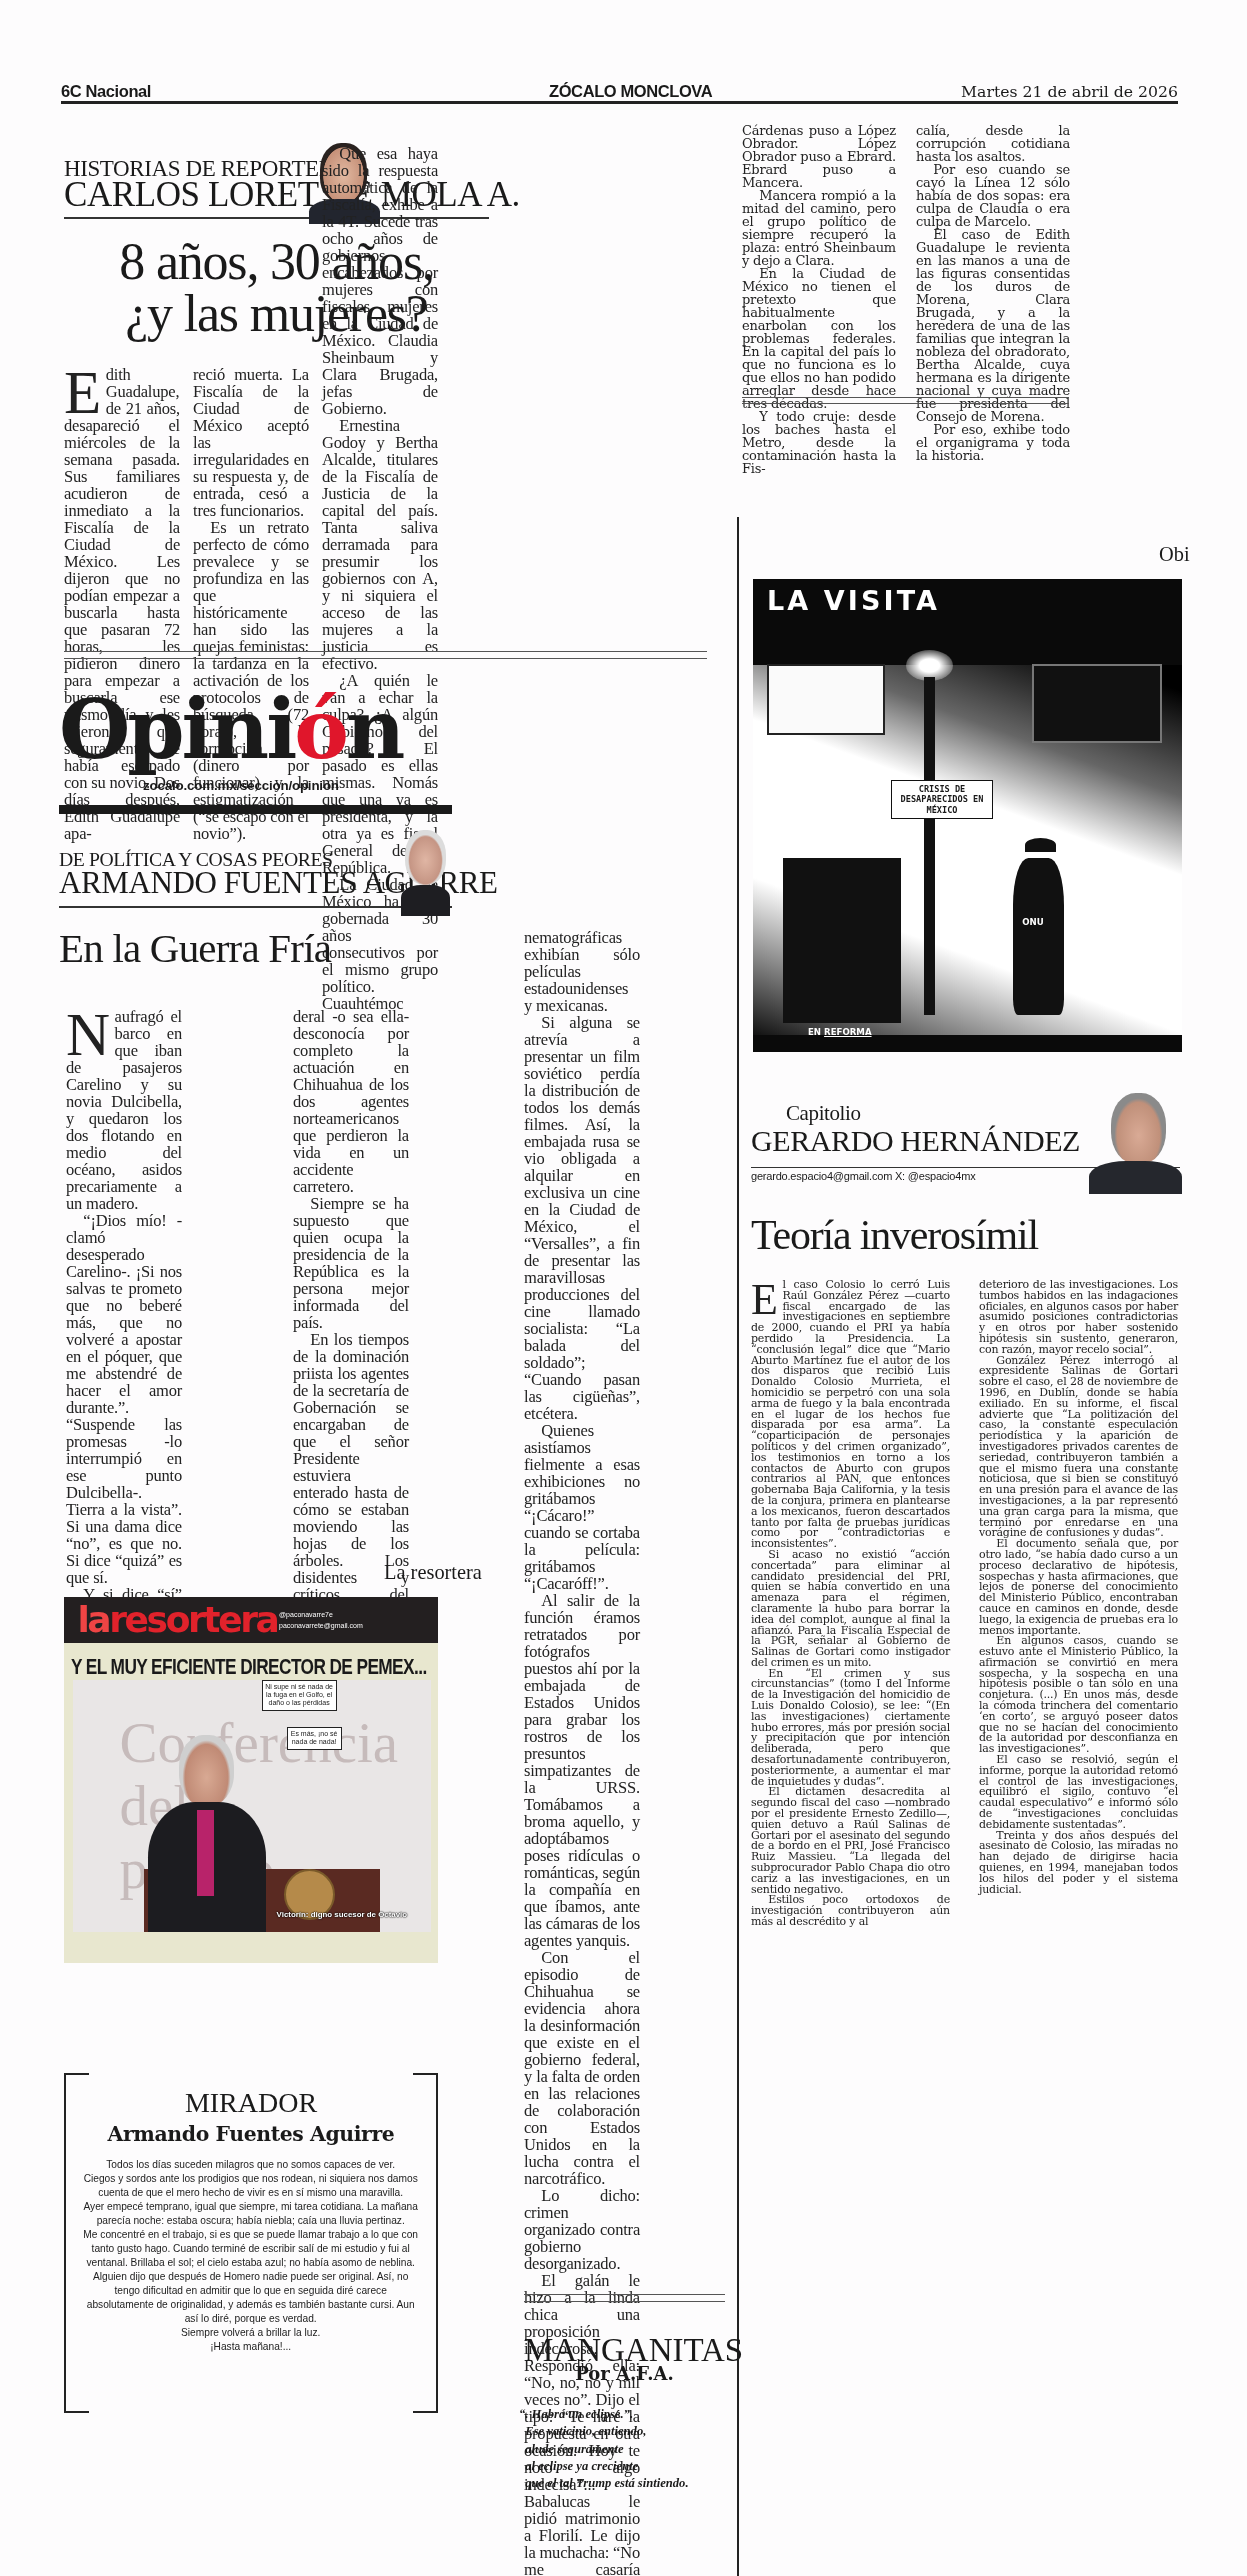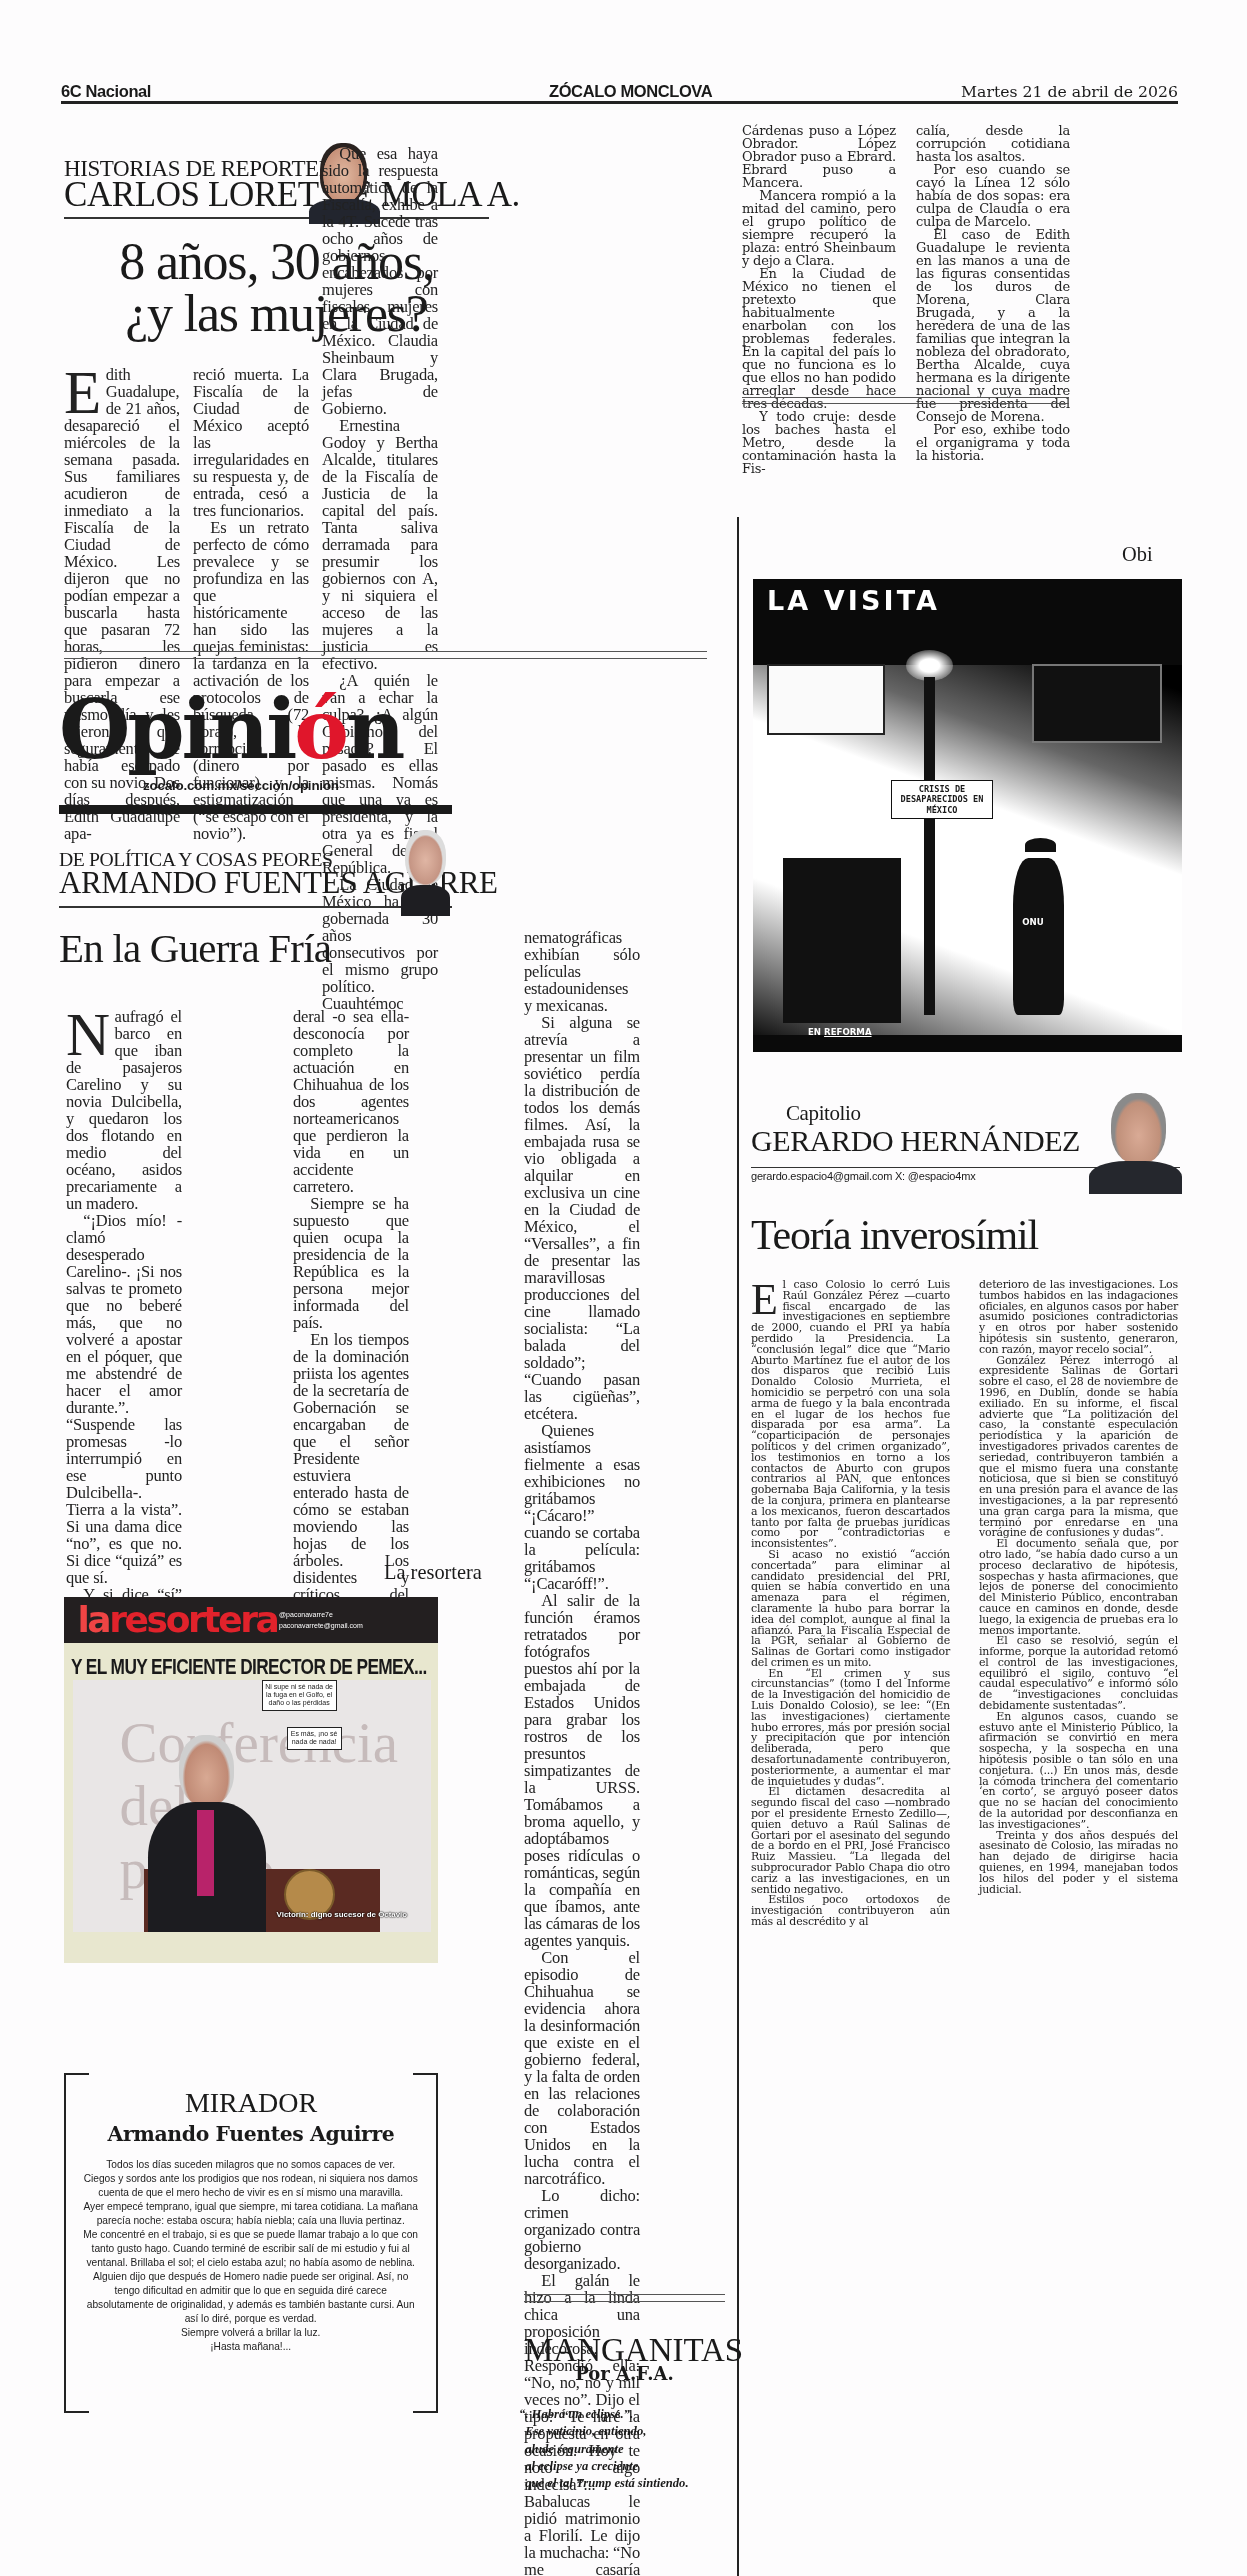--- a/index.html
+++ b/index.html
@@ -165,21 +165,21 @@
 <div class="abs" style="left:524px;top:2332px;width:201px;text-align:center;font-family:'Liberation Serif',serif;font-size:33px;">MANGANITAS</div>
 <div class="abs" style="left:524px;top:2363px;width:201px;text-align:center;font:bold 18px 'DejaVu Serif',serif;">Por A.F.A.</div>
 <div class="abs" id="manganitas-poem" style="left:519px;top:2406px;width:212px;font:italic bold 12.6px 'Liberation Serif',serif;line-height:17.3px;">
     <div style="padding-left: 0px;">“. Habrá un eclipse.”.</div>
     <div style="padding-left: 6.3px;">Ese vaticinio, entiendo,</div>
     <div style="padding-left: 6.3px;">alude seguramente</div>
     <div style="padding-left: 6.3px;">al eclipse ya creciente</div>
     <div style="padding-left: 6.3px;">que el tal Trump está sintiendo.</div>
   </div>
 
-<div class="abs" style="left:1122px;top:543px;font-family:'Liberation Serif',serif;font-size:20.4px;">Obi</div>
+<div class="abs" style="left:1159px;top:543px;font-family:'Liberation Serif',serif;font-size:20.4px;">Obi</div>
 <div class="abs cartoon-dark" style="left:753px;top:579px;width:429px;height:473px;">
   <div style="position:absolute;left:14px;top:6.3px;color:#fff;font:bold 27px 'DejaVu Sans',sans-serif;letter-spacing:3.1px;">LA VISITA</div>
   <div style="position:absolute;left:0;top:86px;width:100%;height:370px;background:linear-gradient(200deg,#000 5%,#666 25%,#fff 40%,#fff 70%,#888 85%,#111 100%);"></div>
   <div style="position:absolute;left:14px;top:85px;width:118px;height:71px;background:#fafafa;border:2.4px solid #222;"></div>
   <div style="position:absolute;left:279px;top:85px;width:130px;height:79px;background:#111;border:2.4px solid #777;"></div>
   <div style="position:absolute;left:153px;top:71px;width:47px;height:31px;border-radius:50%;background:radial-gradient(#fff 30%,rgba(255,255,255,0.3) 70%,transparent);"></div>
   <div style="position:absolute;left:171px;top:98px;width:11px;height:338px;background:#111;"></div>
   <div style="position:absolute;left:138px;top:201px;width:102px;padding:3.1px;background:#fff;border:1.6px solid #111;font:bold 8.6px 'DejaVu Sans Mono',monospace;text-align:center;line-height:10.2px;">CRISIS DE DESAPARECIDOS EN MÉXICO</div>
   <div style="position:absolute;left:30px;top:279px;width:118px;height:165px;background:#111;"></div>
   <div style="position:absolute;left:252px;top:259px;width:63px;height:181px;">
@@ -206,17 +206,17 @@
   <p class="first"><span class="dropcap" style="font-size:44px;line-height:35px;">E</span><span>l caso Colosio lo cerró Luis Raúl González Pérez —cuarto fiscal encargado de las investigaciones en septiembre de 2000, cuando el PRI ya había perdido la Presidencia. La “conclusión legal” dice que “Mario Aburto Martínez fue el autor de los dos disparos que recibió Luis Donaldo Colosio Murrieta, el homicidio se perpetró con una sola arma de fuego y la bala encontrada en el lugar de los hechos fue disparada por esa arma”. La “coparticipación de personajes políticos y del crimen organizado”, los testimonios en torno a los contactos de Aburto con grupos contrarios al PAN, que entonces gobernaba Baja California, y la tesis de la conjura, primera en plantearse a los mexicanos, fueron descartados tanto por falta de pruebas jurídicas como por “contradictorias e inconsistentes”.</span></p>
   <p>Si acaso no existió “acción concertada” para eliminar al candidato presidencial del PRI, quien se había convertido en una amenaza para el régimen, claramente la hubo para borrar la idea del complot, aunque al final la afianzó. Para la Fiscalía Especial de la PGR, señalar al Gobierno de Salinas de Gortari como instigador del crimen es un mito.</p>
   <p>En “El crimen y sus circunstancias” (tomo I del Informe de la Investigación del homicidio de Luis Donaldo Colosio), se lee: “(En las investigaciones) ciertamente hubo errores, más por presión social y precipitación que por intención deliberada, pero que desafortunadamente contribuyeron, posteriormente, a aumentar el mar de inquietudes y dudas”.</p>
   <p>El dictamen desacredita al segundo fiscal del caso —nombrado por el presidente Ernesto Zedillo—, quien detuvo a Raúl Salinas de Gortari por el asesinato del segundo de a bordo en el PRI, José Francisco Ruiz Massieu. “La llegada del subprocurador Pablo Chapa dio otro cariz a las investigaciones, en un sentido negativo.</p>
   <p>Estilos poco ortodoxos de investigación contribuyeron aún más al descrédito y al</p>
 </div>
 <div class="abs col" style="left:979px;top:1280px;width:199px;font-size:11px;line-height:10.8px;">
   <p class="first">deterioro de las investigaciones. Los tumbos habidos en las indagaciones oficiales, en algunos casos por haber asumido posiciones contradictorias y en otros por haber sostenido hipótesis sin sustento, generaron, con razón, mayor recelo social”.</p>
   <p>González Pérez interrogó al expresidente Salinas de Gortari sobre el caso, el 28 de noviembre de 1996, en Dublín, donde se había exiliado. En su informe, el fiscal advierte que “La politización del caso, la constante especulación periodística y la aparición de investigadores privados carentes de seriedad, contribuyeron también a que el mismo fuera una constante noticiosa, que si bien se constituyó en una presión para el avance de las investigaciones, a la par representó una gran carga para la misma, que terminó por enredarse en una vorágine de confusiones y dudas”.</p>
   <p>El documento señala que, por otro lado, “se había dado curso a un proceso declarativo de hipótesis, sospechas y hasta afirmaciones, que lejos de ponerse del conocimiento del Ministerio Público, encontraban cauce en caminos en donde, desde luego, la exigencia de pruebas era lo menos importante.</p>
+  <p>En algunos casos, cuando se estuvo ante el Ministerio Público, la afirmación se convirtió en mera sospecha, y la sospecha en una hipótesis posible o tan sólo en una conjetura. (...) En unos más, desde la cómoda trinchera del comentario ‘en corto’, se arguyó poseer datos que no se hacían del conocimiento de la autoridad por desconfianza en las investigaciones”.</p>
   <p>El caso se resolvió, según el informe, porque la autoridad retomó el control de las investigaciones, equilibró el sigilo, contuvo “el caudal especulativo” e informó sólo de “investigaciones concluidas debidamente sustentadas”.</p>
-  <p>En algunos casos, cuando se estuvo ante el Ministerio Público, la afirmación se convirtió en mera sospecha, y la sospecha en una hipótesis posible o tan sólo en una conjetura. (...) En unos más, desde la cómoda trinchera del comentario ‘en corto’, se arguyó poseer datos que no se hacían del conocimiento de la autoridad por desconfianza en las investigaciones”.</p>
   <p>Treinta y dos años después del asesinato de Colosio, las miradas no han dejado de dirigirse hacia quienes, en 1994, manejaban todos los hilos del poder y el sistema judicial.</p>
 </div>
 
 
 </body></html>

